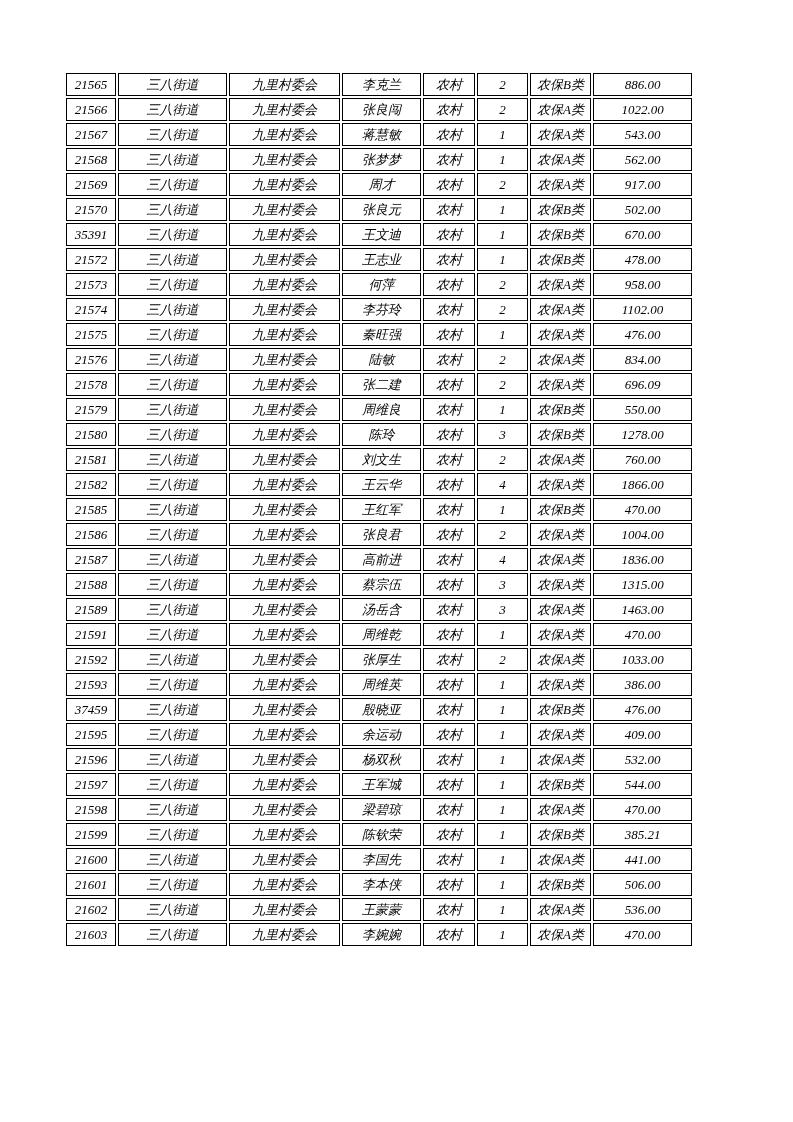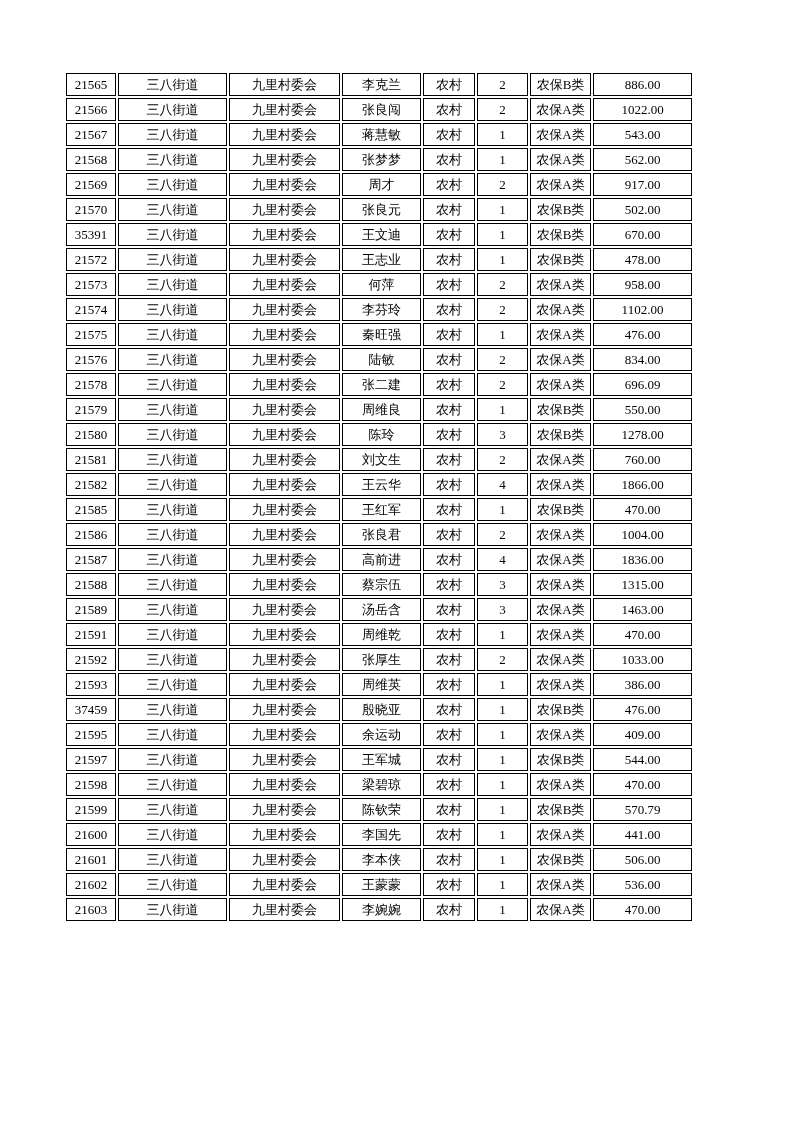--- a/index.html
+++ b/index.html
@@ -16,20 +16,21 @@
   }
   .sheet {
     position: absolute;
     left: 64px;
     top: 71px;
   }
   table.roster {
     border-collapse: separate;
     border-spacing: 2px;
     table-layout: fixed;
+    font-style: italic;
   }
   table.roster td {
     box-sizing: border-box;
     border: 1px solid #000000;
     height: 23px;
     padding: 0;
     margin: 0;
     text-align: center;
     vertical-align: middle;
     font-size: 13px;
@@ -319,20 +320,30 @@
           <td>21595</td>
           <td>三八街道</td>
           <td>九里村委会</td>
           <td>余运动</td>
           <td>农村</td>
           <td>1</td>
           <td>农保A类</td>
           <td>409.00</td>
         </tr>
         <tr>
+          <td>21596</td>
+          <td>三八街道</td>
+          <td>九里村委会</td>
+          <td>杨双秋</td>
+          <td>农村</td>
+          <td>1</td>
+          <td>农保A类</td>
+          <td>532.00</td>
+        </tr>
+        <tr>
           <td>21597</td>
           <td>三八街道</td>
           <td>九里村委会</td>
           <td>王军城</td>
           <td>农村</td>
           <td>1</td>
           <td>农保B类</td>
           <td>544.00</td>
         </tr>
         <tr>
@@ -346,21 +357,21 @@
           <td>470.00</td>
         </tr>
         <tr>
           <td>21599</td>
           <td>三八街道</td>
           <td>九里村委会</td>
           <td>陈钦荣</td>
           <td>农村</td>
           <td>1</td>
           <td>农保B类</td>
-          <td>570.79</td>
+          <td>385.21</td>
         </tr>
         <tr>
           <td>21600</td>
           <td>三八街道</td>
           <td>九里村委会</td>
           <td>李国先</td>
           <td>农村</td>
           <td>1</td>
           <td>农保A类</td>
           <td>441.00</td>

